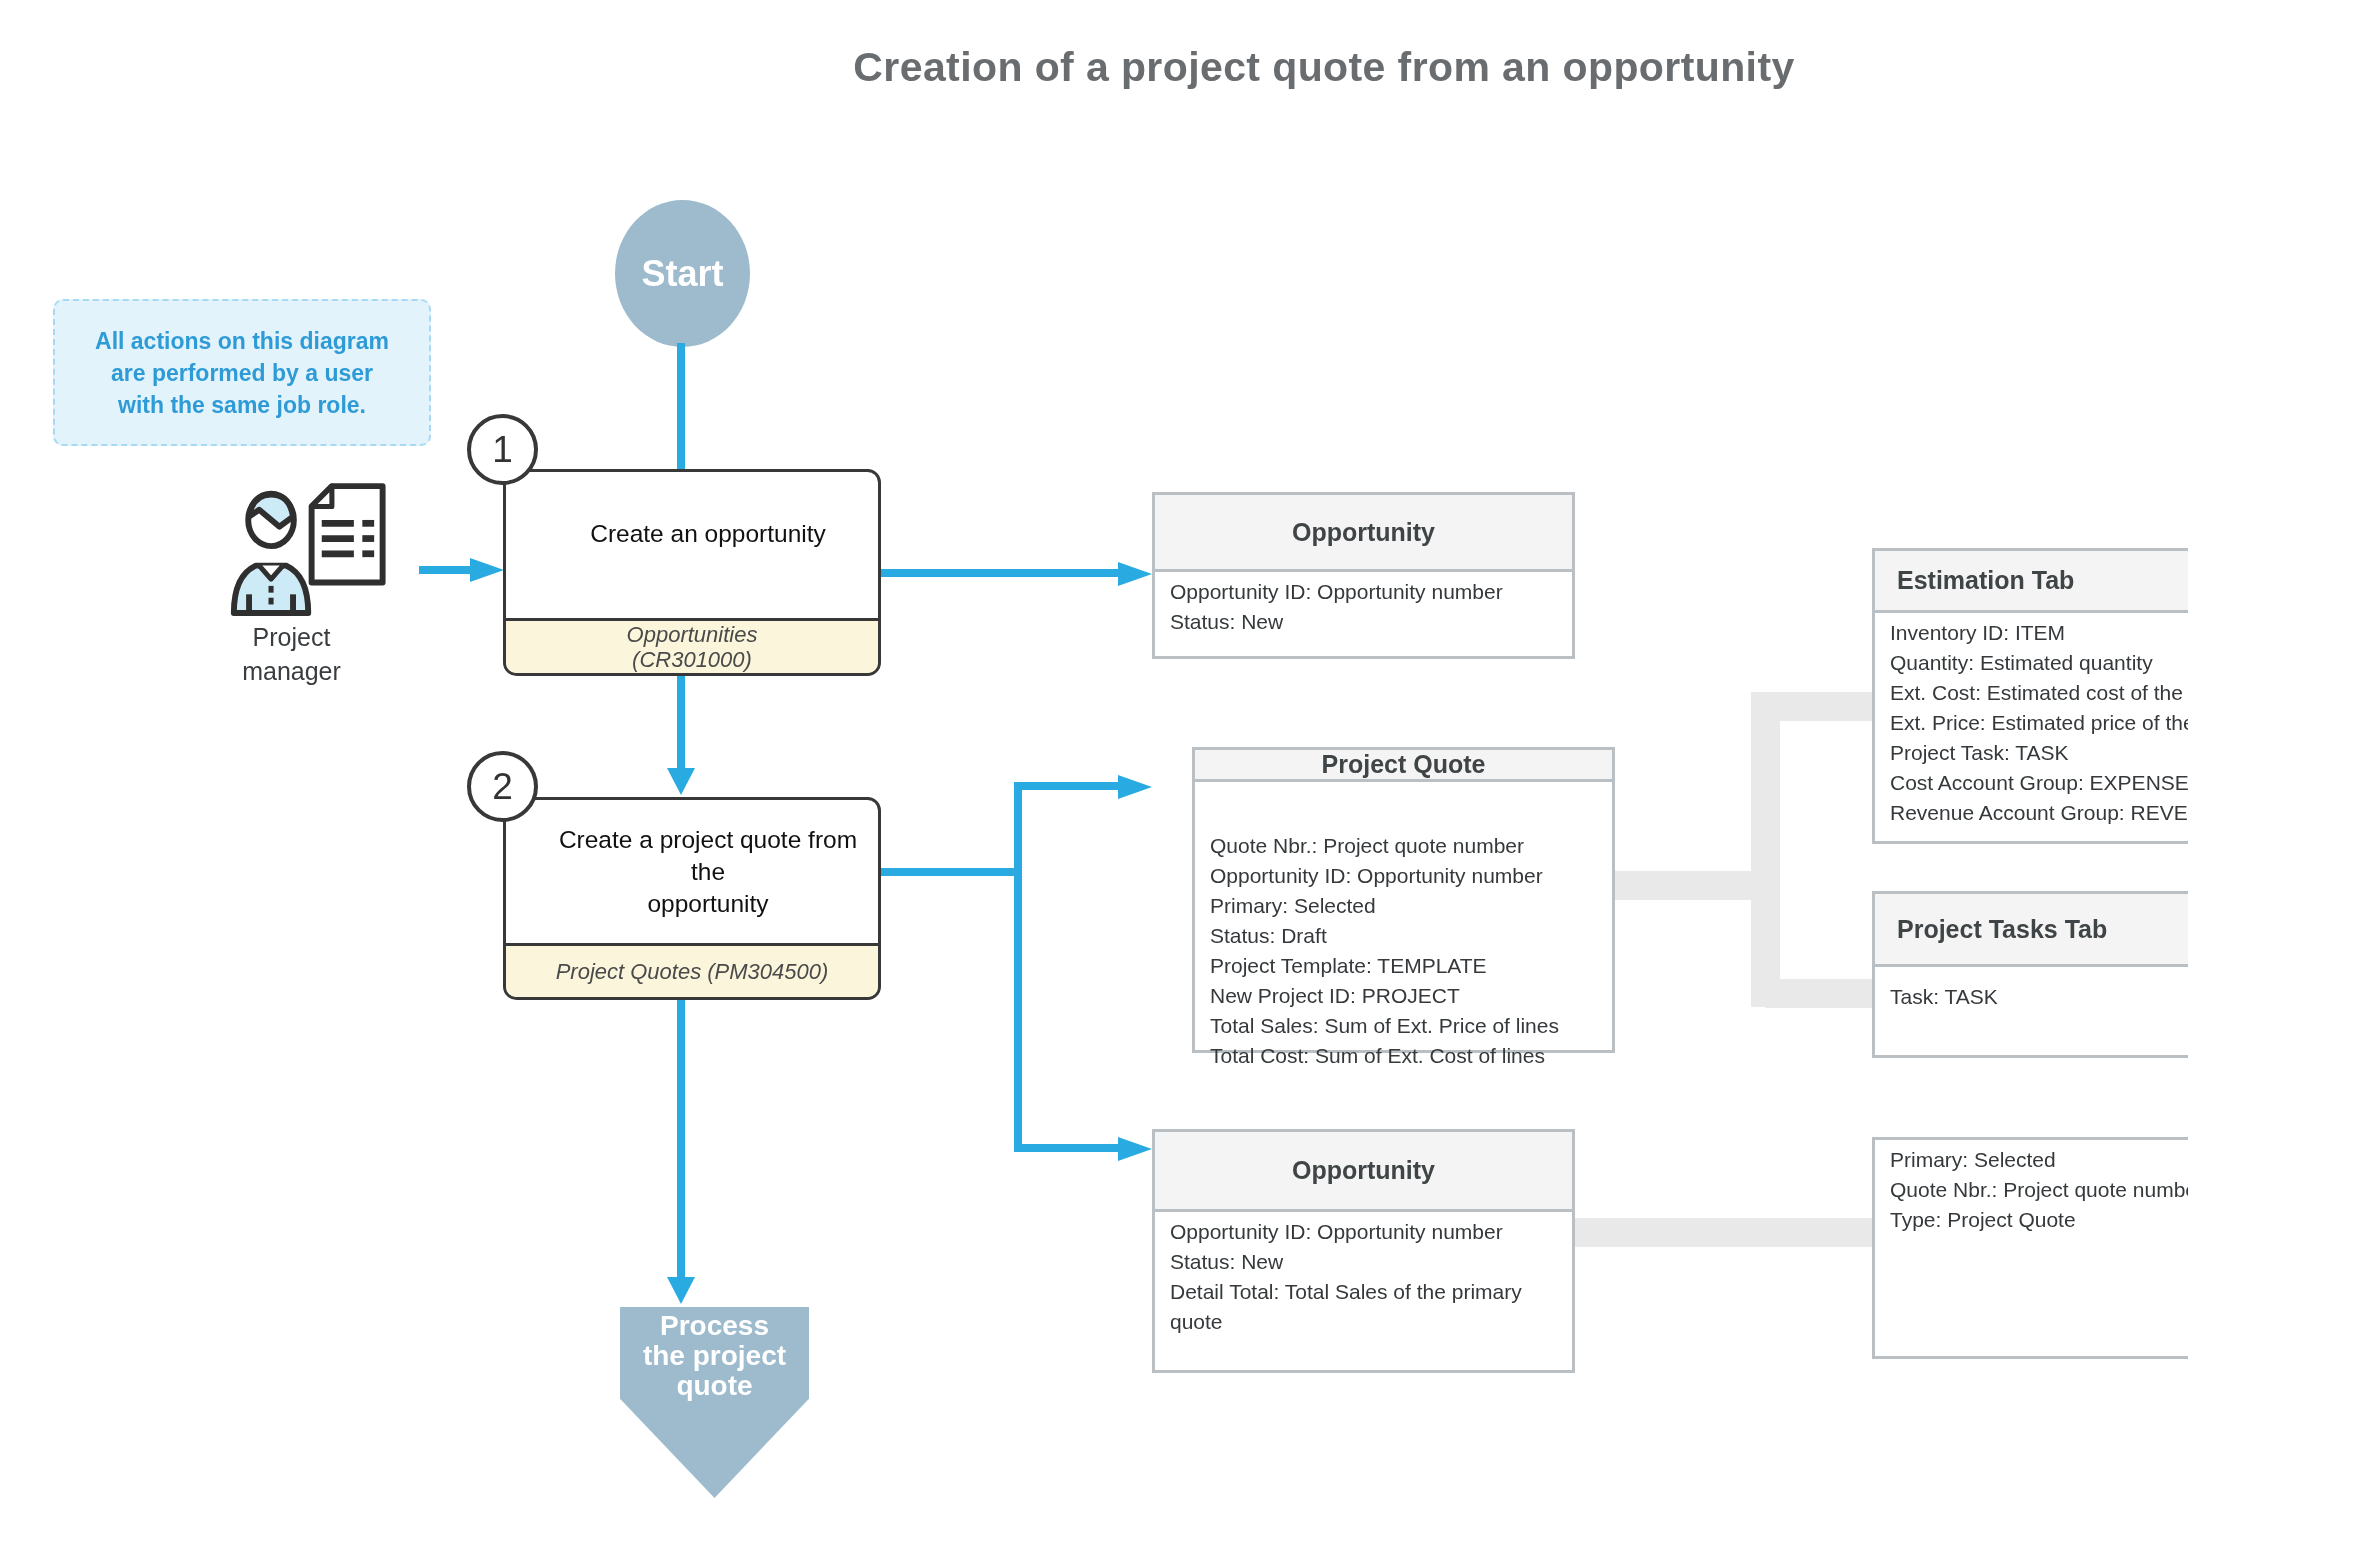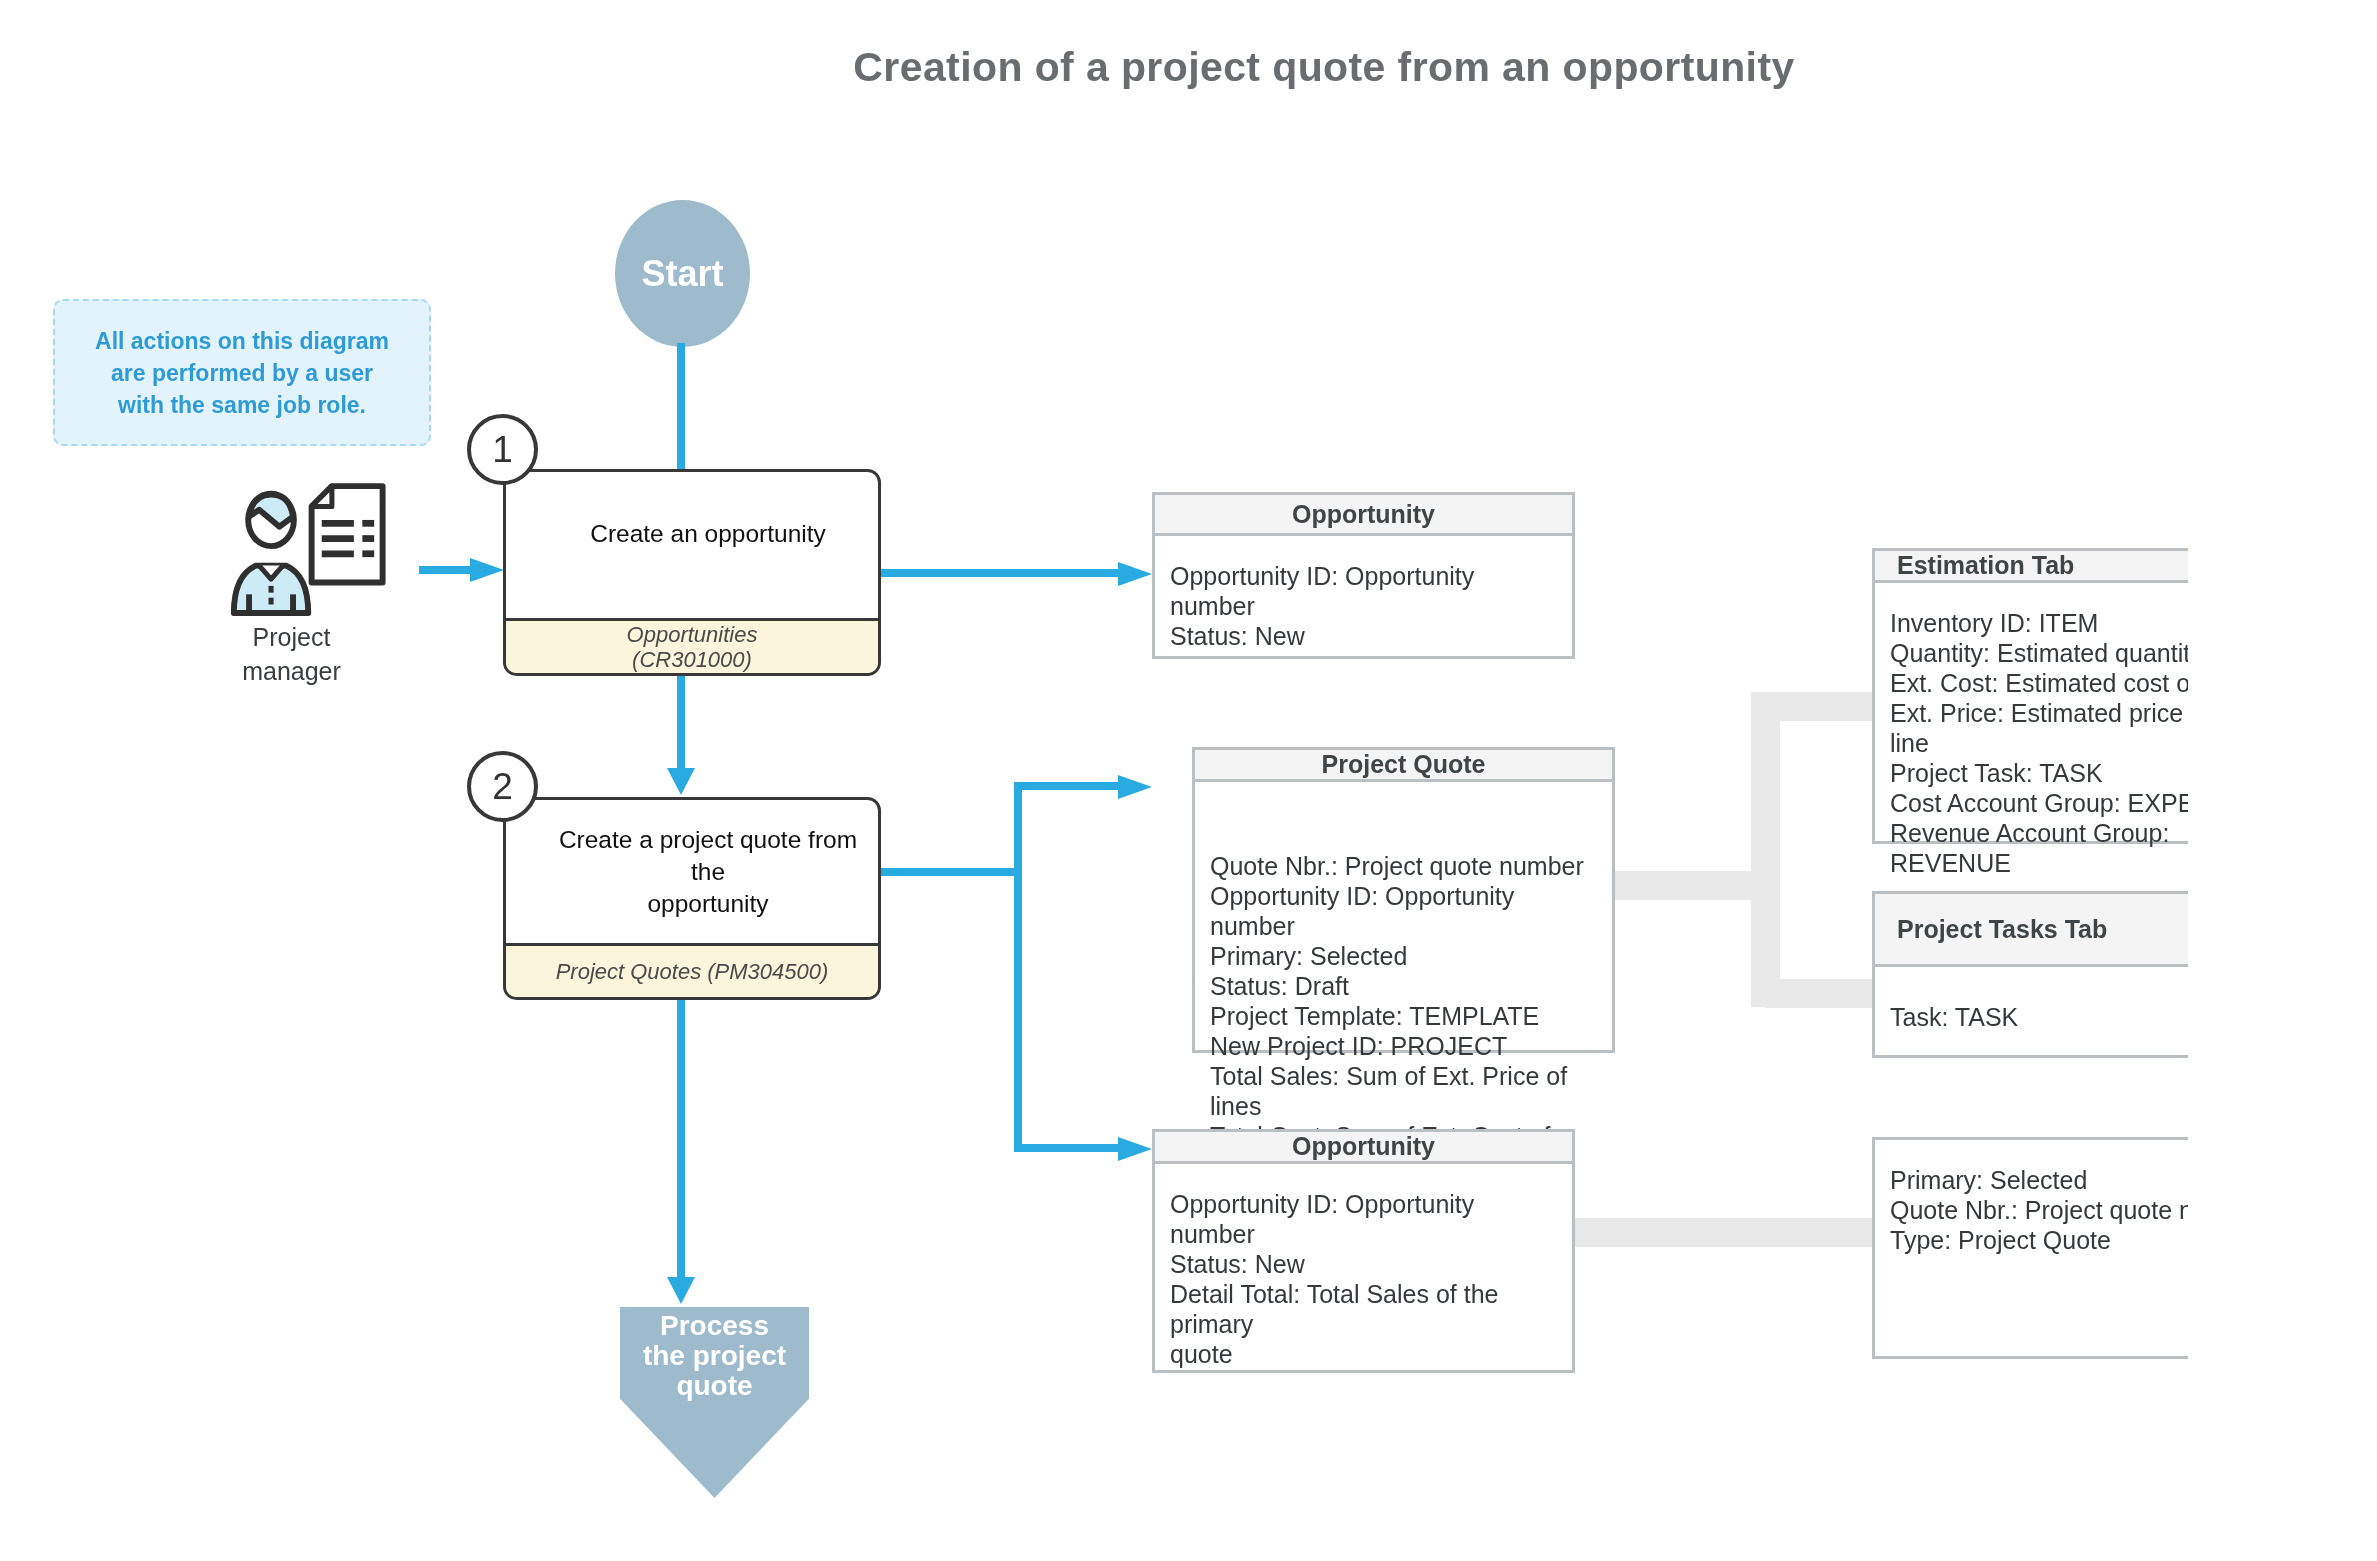--- a/index.html
+++ b/index.html
@@ -82,21 +82,21 @@
     box-sizing:border-box;display:flex;flex-direction:column;z-index:2;
   }
   .entity-header{
     background:#f4f4f4;border-bottom:3.4px solid #b9bfc2;
     display:flex;align-items:center;justify-content:center;
     font-size:25px;font-weight:bold;color:#3f4446;
   }
   .entity-header.left{justify-content:flex-start;padding-left:22px;}
   .entity-body{
     flex:1;padding:5px 15px;box-sizing:border-box;
-    font-size:25px;color:#35393b;line-height:30px;margin-top:20px;
+    font-size:21px;color:#35393b;line-height:30px;
   }
 
   
   .blue-h{height:7.6px;background:#29abe2;z-index:1;}
   .blue-v{width:7.6px;background:#29abe2;z-index:1;}
   .arrow-right{
     width:0;height:0;z-index:1;
     border-top:12px solid transparent;border-bottom:12px solid transparent;
     border-left:34px solid #29abe2;
   }

